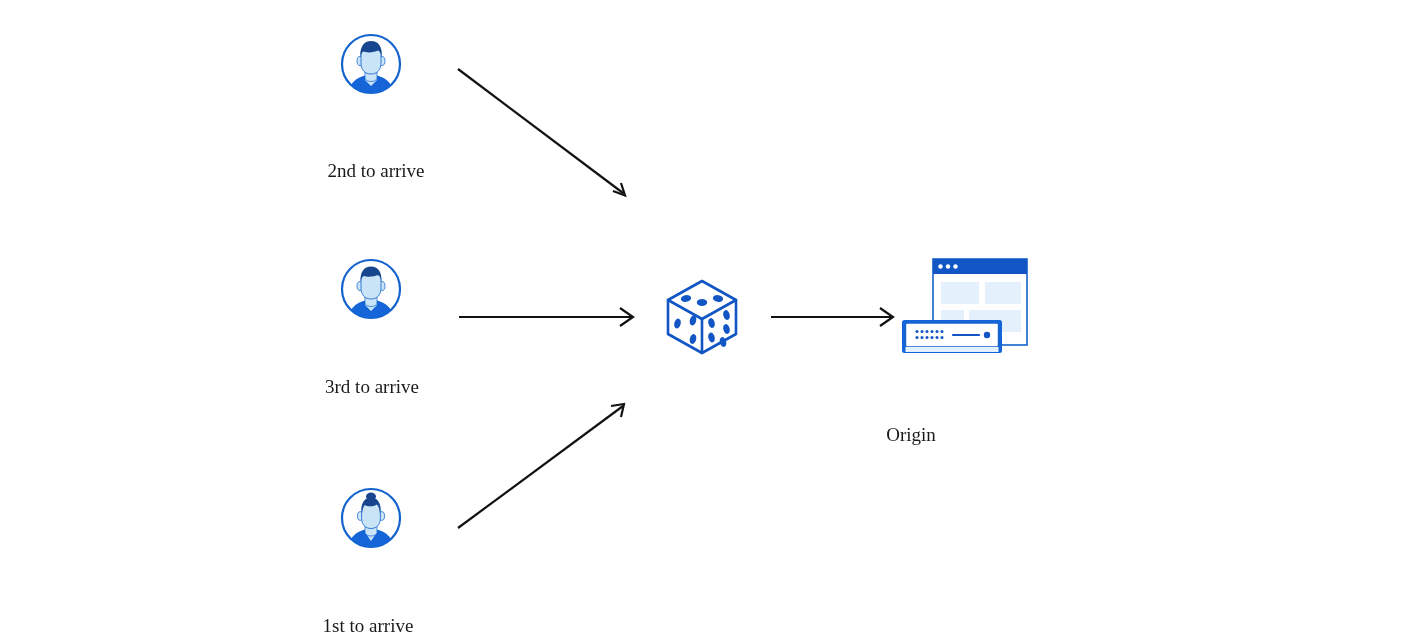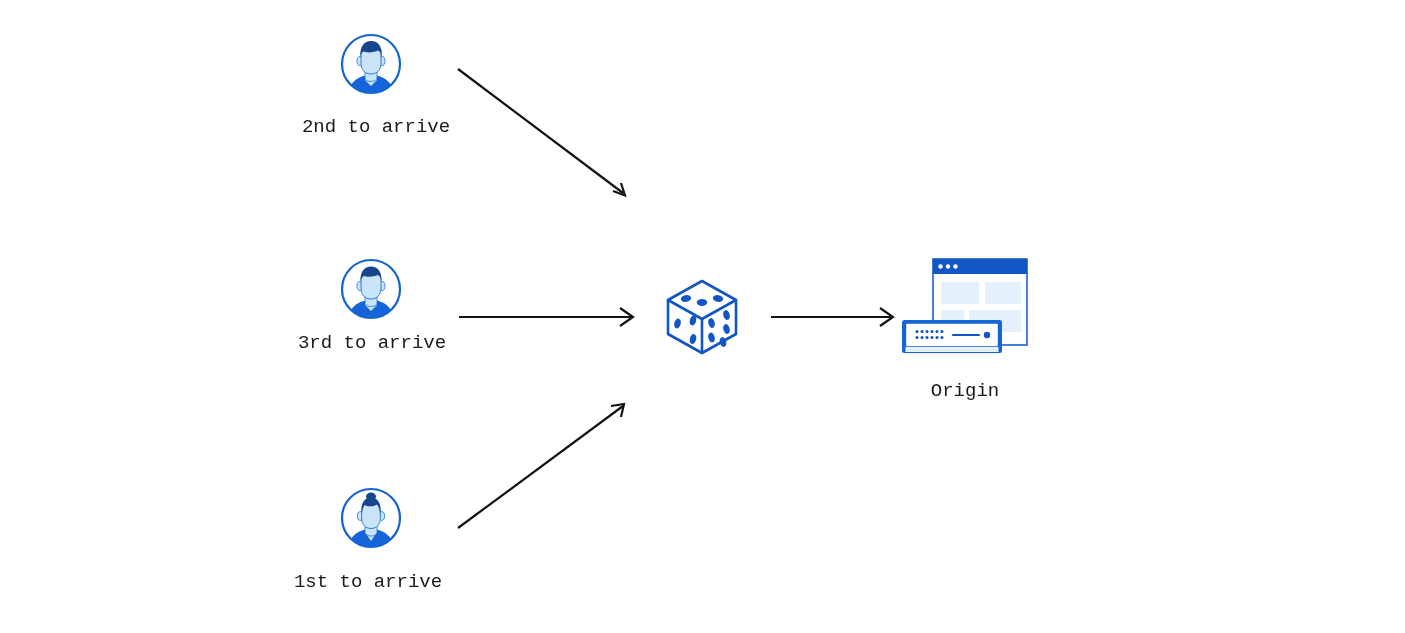--- a/index.html
+++ b/index.html
@@ -18,26 +18,27 @@
     height: 633px;
     background: #ffffff;
     overflow: hidden;
   }
   .node {
     position: absolute;
   }
   .node-label {
     position: absolute;
     text-align: center;
-    font-family: Liberation Mono, monospace;
+    font-family: Liberation Serif, serif;
     font-size: 19px;
     line-height: 22px;
     color: #1a1a1a;
     white-space: nowrap;
     transform: translateX(-50%);
+    margin-top: 44px;
   }
   .avatar-wrap {
     position: absolute;
     width: 64px;
     height: 64px;
   }
   .dice-wrap {
     position: absolute;
     width: 86px;
     height: 86px;
@@ -229,16 +230,16 @@
             <circle cx="30" cy="81.5" r="1.5"></circle>
               <circle cx="35" cy="81.5" r="1.5"></circle>
             <circle cx="40" cy="81.5" r="1.5"></circle>
               <circle cx="45" cy="81.5" r="1.5"></circle>
           </g>
           <line x1="56" y1="79" x2="82" y2="79" stroke="#1156c4" stroke-width="2.2" stroke-linecap="round"></line>
           <circle cx="90" cy="79" r="3.2" fill="#1156c4"></circle>
         </g>
       </svg>
     </div>
-    <div class="node-label" style="left:965px; top:380px;">Origin</div>
+    <div class="node-label" style="left:911px; top:380px;">Origin</div>
   </div>
 
 </div>
 
 </body></html>

